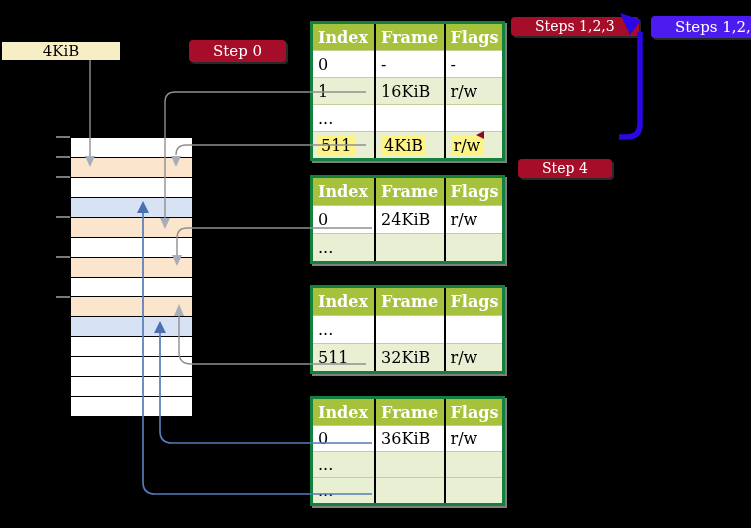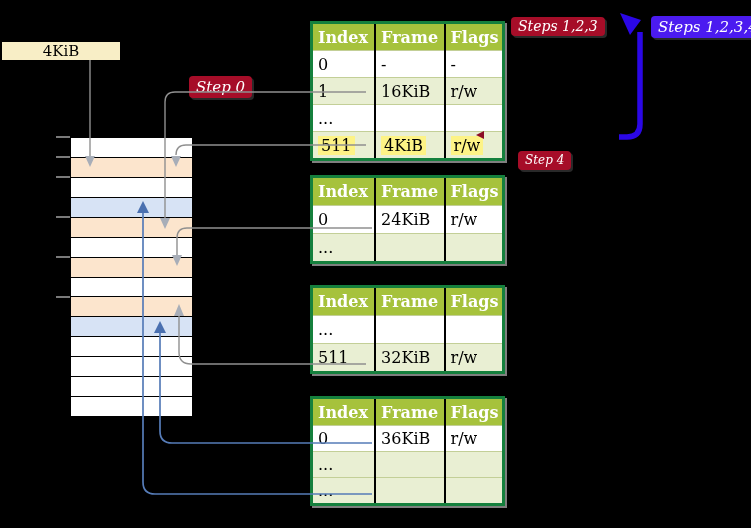--- a/index.html
+++ b/index.html
@@ -8,30 +8,29 @@
     font-family:"DejaVu Serif", "Liberation Serif", serif;
   }
   
   .frame-label{
     position:absolute;left:2px;top:42px;width:118px;height:18px;
     background:#f8eec6;color:#000;font-size:15px;line-height:18px;text-align:center;
   }
   
   .badge{
     position:absolute;color:#fff;font-size:15px;line-height:20px;
-    padding:1px 7px;border-radius:4px;white-space:nowrap;
+    padding:1px 24px;border-radius:4px;white-space:nowrap;
     box-shadow:2px 2px 0 rgba(90,90,90,.45);
-    font-style:italic;
   }
   .badge.red{background:#a60d28;}
   .badge.blue{background:#4b1bf0;}
-  #badge-step0{left:189px;top:40px;margin-top:36px;}
+  #badge-step0{left:189px;top:40px;}
   #badge-steps123{left:511px;top:17px;font-size:14px;line-height:17px;}
   #badge-steps1234{left:651px;top:16px;}
-  #badge-step4{left:518px;top:151px;font-size:12px;line-height:17px;}
+  #badge-step4{left:518px;top:159px;font-size:14px;line-height:17px;}
   
   #memory-strip{
     position:absolute;left:70px;top:137px;width:121px;height:279px;
     border:1px solid #000;box-sizing:content-box;z-index:1;
   }
   .mrow{position:absolute;left:0;width:121px;border-bottom:1px solid #000;box-sizing:border-box;}
   .mrow.white{background:#ffffff;}
   .mrow.peach{background:#fce5cd;}
   .mrow.blue{background:#d7e3f5;}
   

